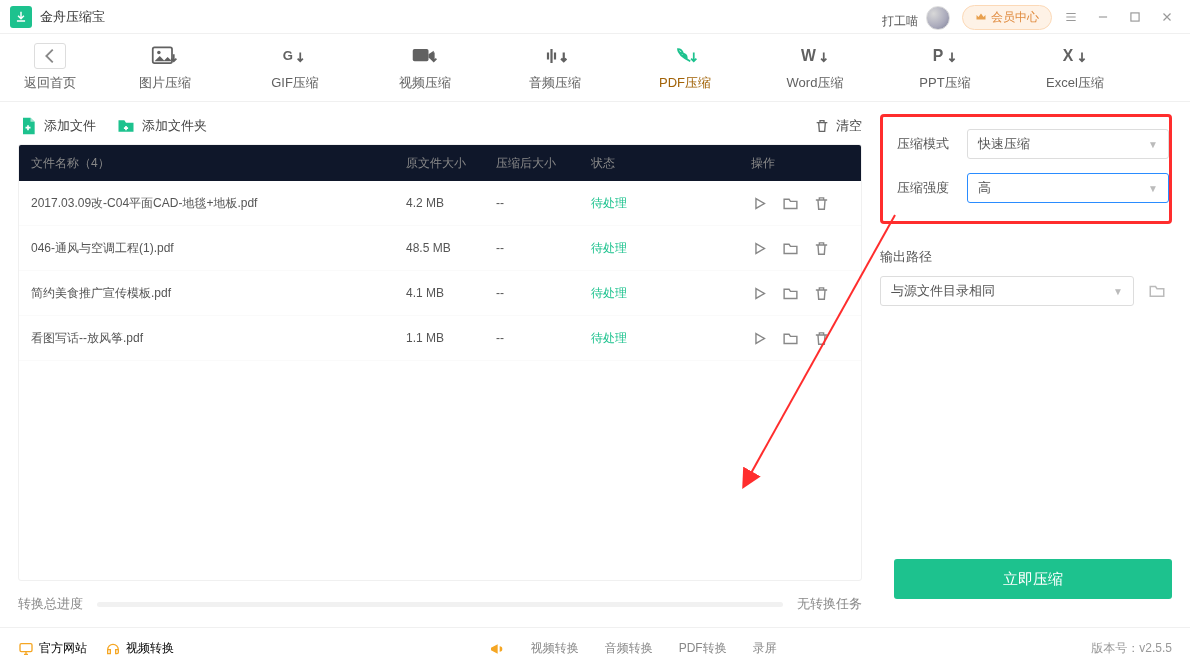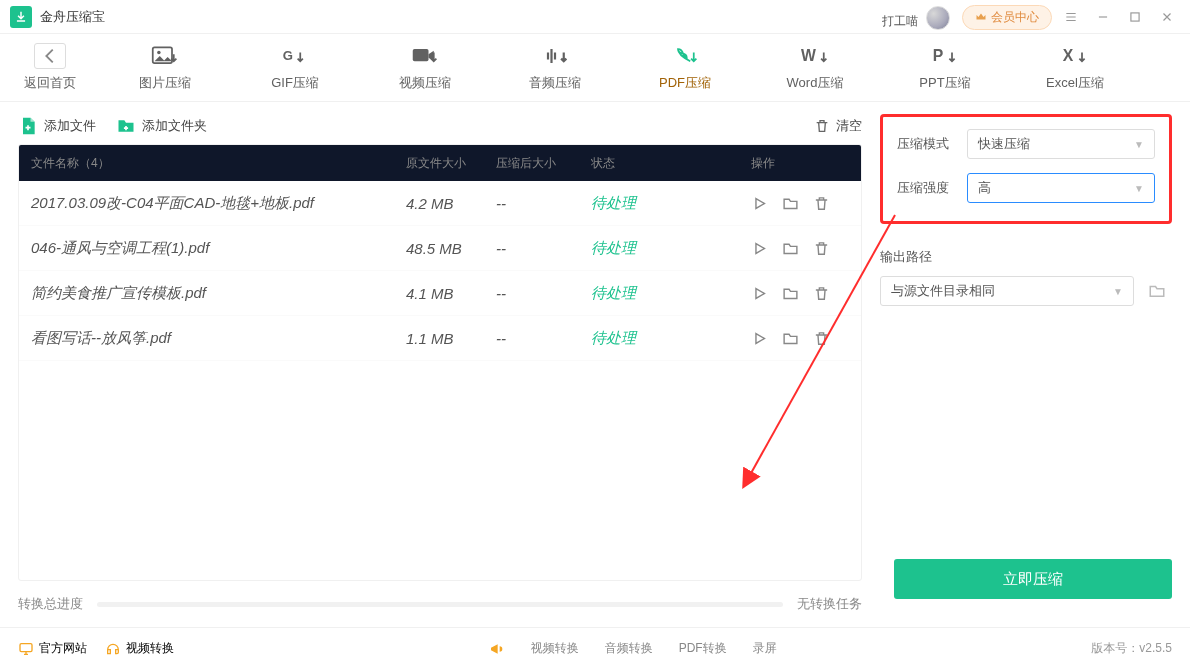--- a/index.html
+++ b/index.html
@@ -40,31 +40,31 @@
 
 
 .table-wrap { border: 1px solid #f0f0f0; border-radius: 3px; flex: 1; overflow: hidden; display: flex; flex-direction: column; }
 .thead { display: flex; align-items: center; height: 36px; background: #0f172a; color: #888; font-size: 12px; }
 .col-name { flex: 1; padding-left: 12px; }
 .col-orig { width: 90px; }
 .col-after { width: 95px; }
 .col-status { width: 160px; }
 .col-ops { width: 110px; text-align: left; }
 .tbody { flex: 1; overflow: auto; }
-.trow { display: flex; align-items: center; height: 45px; border-bottom: 1px solid #fafafa; font-size: 15px; color: #555; font-style: italic; }
+.trow { display: flex; align-items: center; height: 45px; border-bottom: 1px solid #fafafa; font-size: 12px; color: #555; }
 .trow .col-status { color: #1dc28e; }
 .ops { display: flex; gap: 14px; color: #888; }
 .ops svg { width: 17px; height: 17px; cursor: pointer; }
 
 
 .progress-bar { height: 46px; display: flex; align-items: center; font-size: 13px; color: #888; gap: 14px; }
 .pbar { flex: 1; height: 5px; background: #f1f1f1; border-radius: 3px; }
 
 
-.settings-box { border: 3px solid #ff2d2d; border-radius: 4px; padding: 12px 14px 18px 14px; margin-top: 2px; }
+.settings-box { border: 3px solid #ff2d2d; border-radius: 4px; padding: 12px 0 18px 14px; margin-top: 2px; }
 .setting-row { display: flex; align-items: center; gap: 10px; margin-bottom: 14px; }
 .setting-row:last-child { margin-bottom: 0; }
 .setting-label { width: 60px; font-size: 13px; color: #555; }
 .select { flex: 1; height: 30px; border: 1px solid #ddd; border-radius: 3px; display: flex; align-items: center; justify-content: space-between; padding: 0 10px; font-size: 13px; color: #555; cursor: pointer; }
 .select.highlight { border: 1px solid #2a8cff; }
 .chev { color: #bbb; font-size: 10px; }
 
 .output-section { margin-top: 24px; }
 .output-label { font-size: 13px; color: #555; margin-bottom: 10px; }
 .output-row { display: flex; gap: 8px; align-items: center; }

